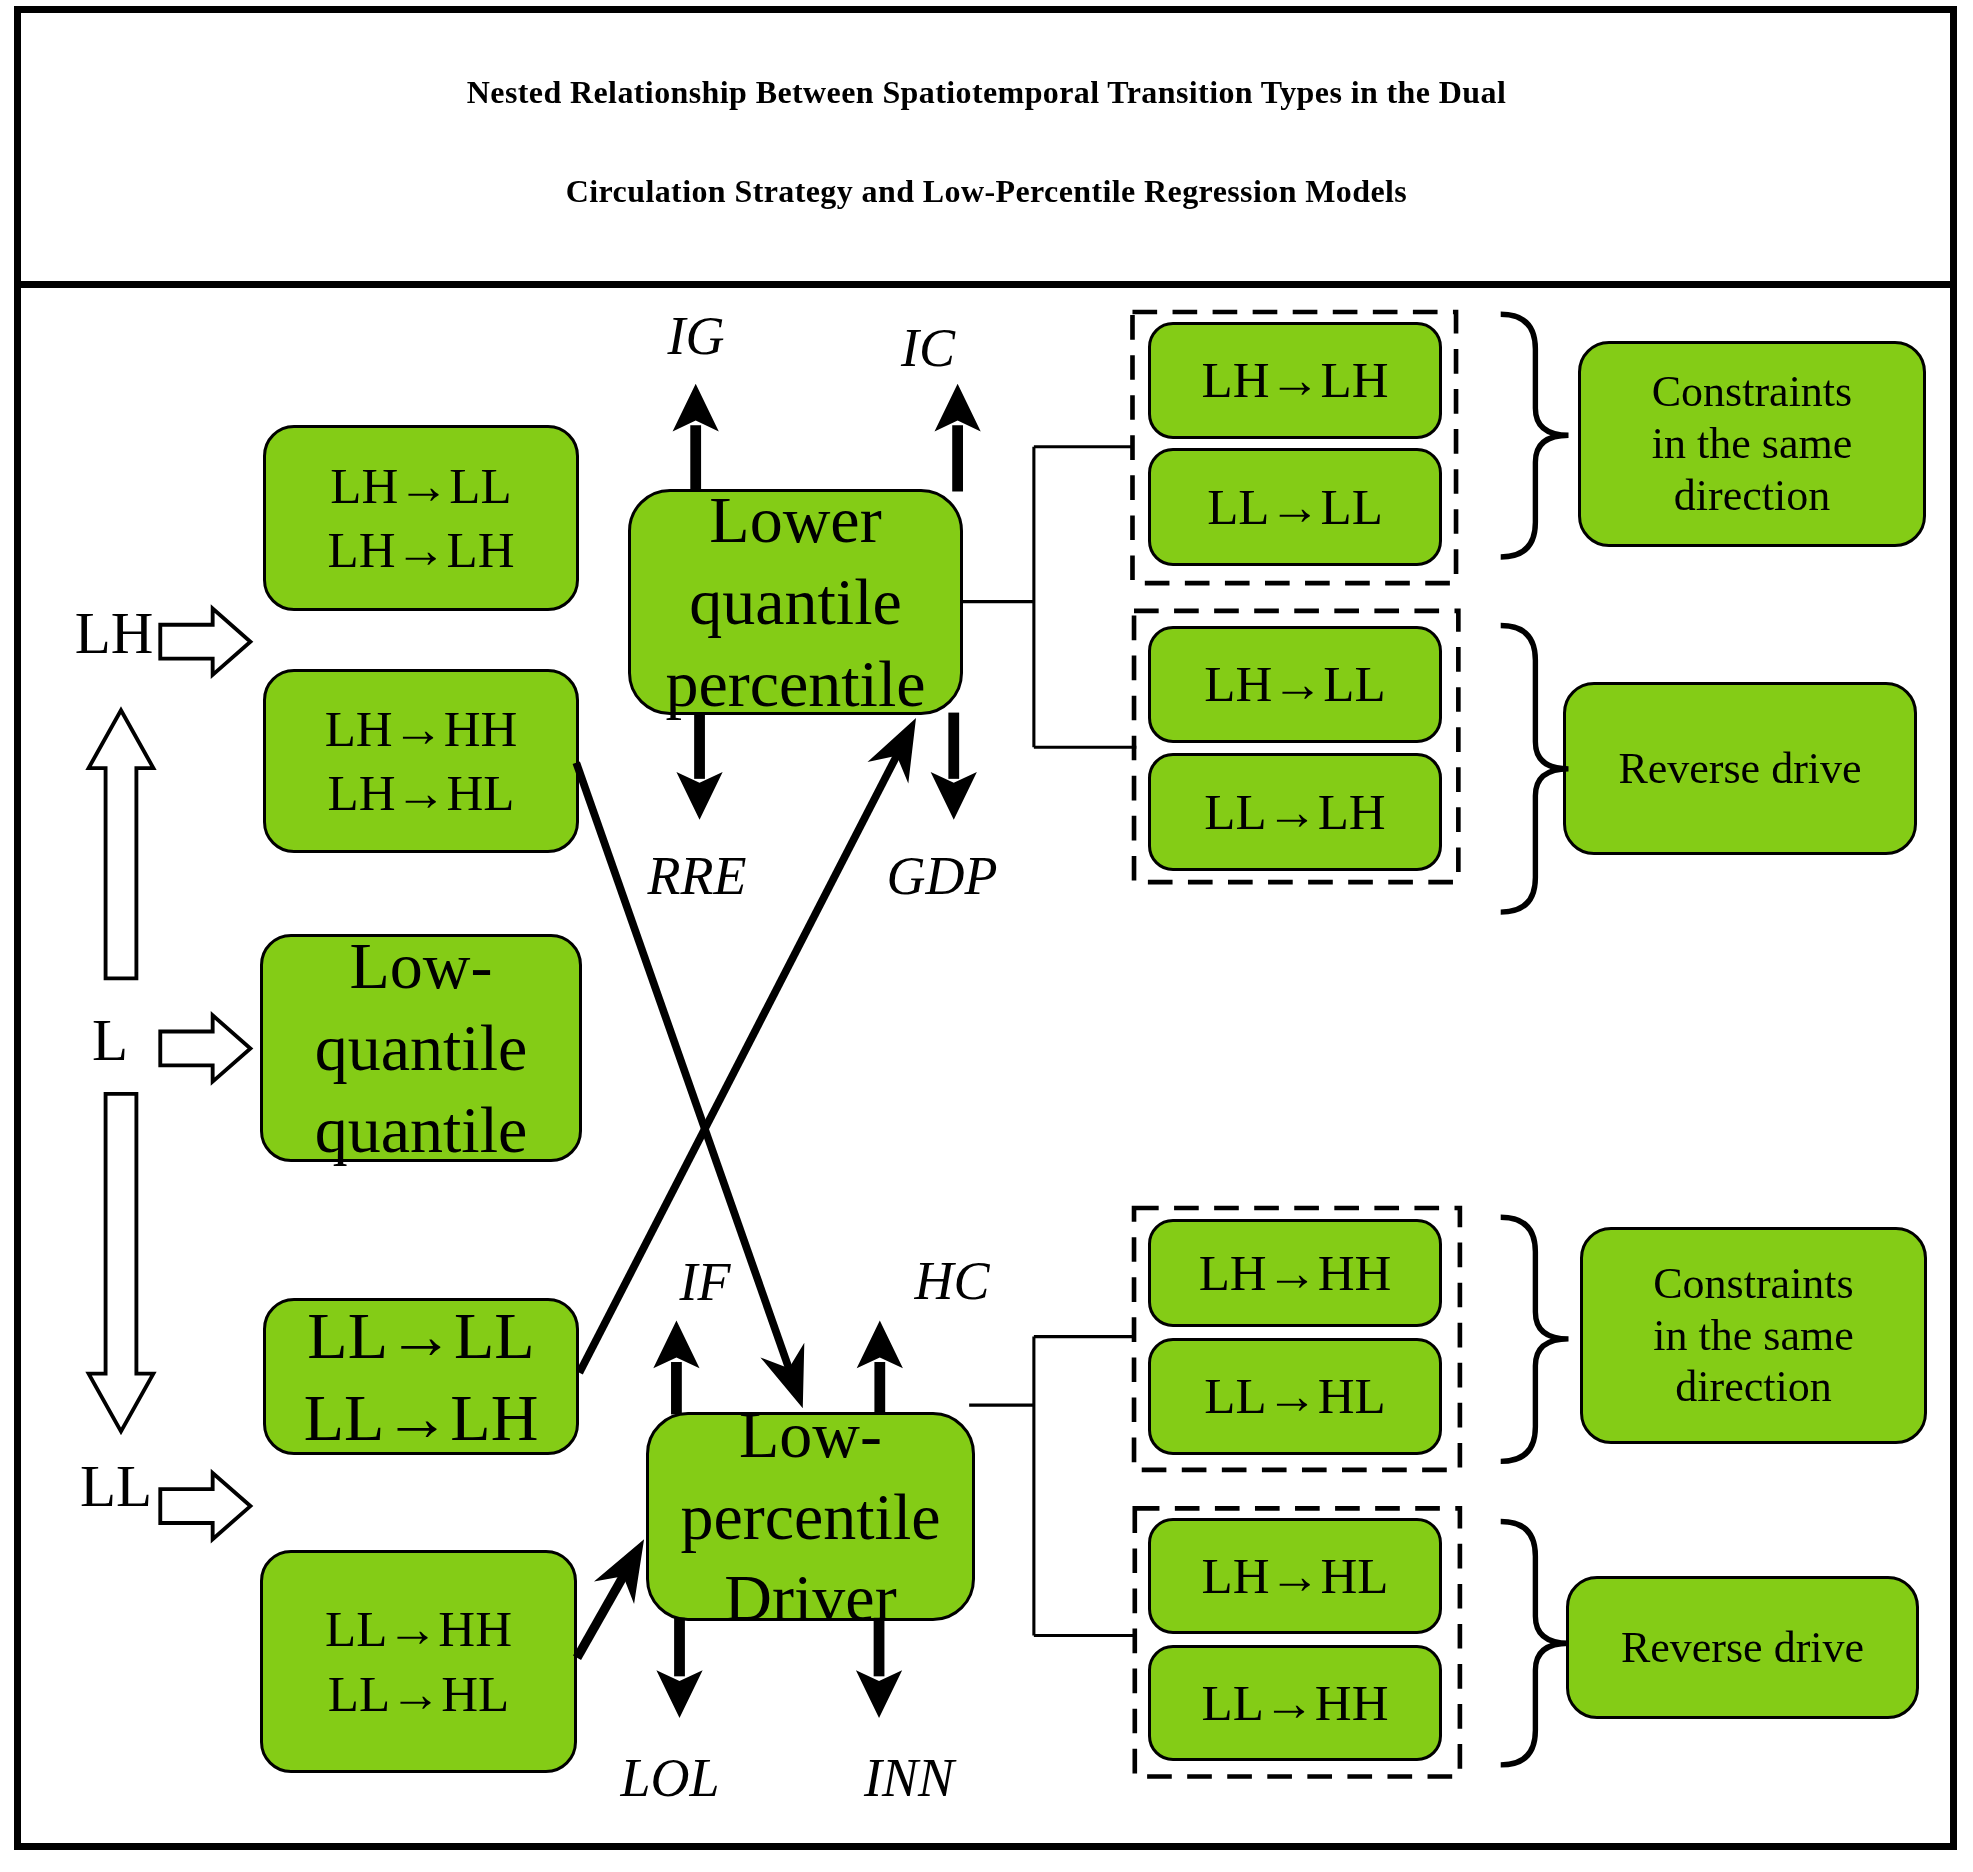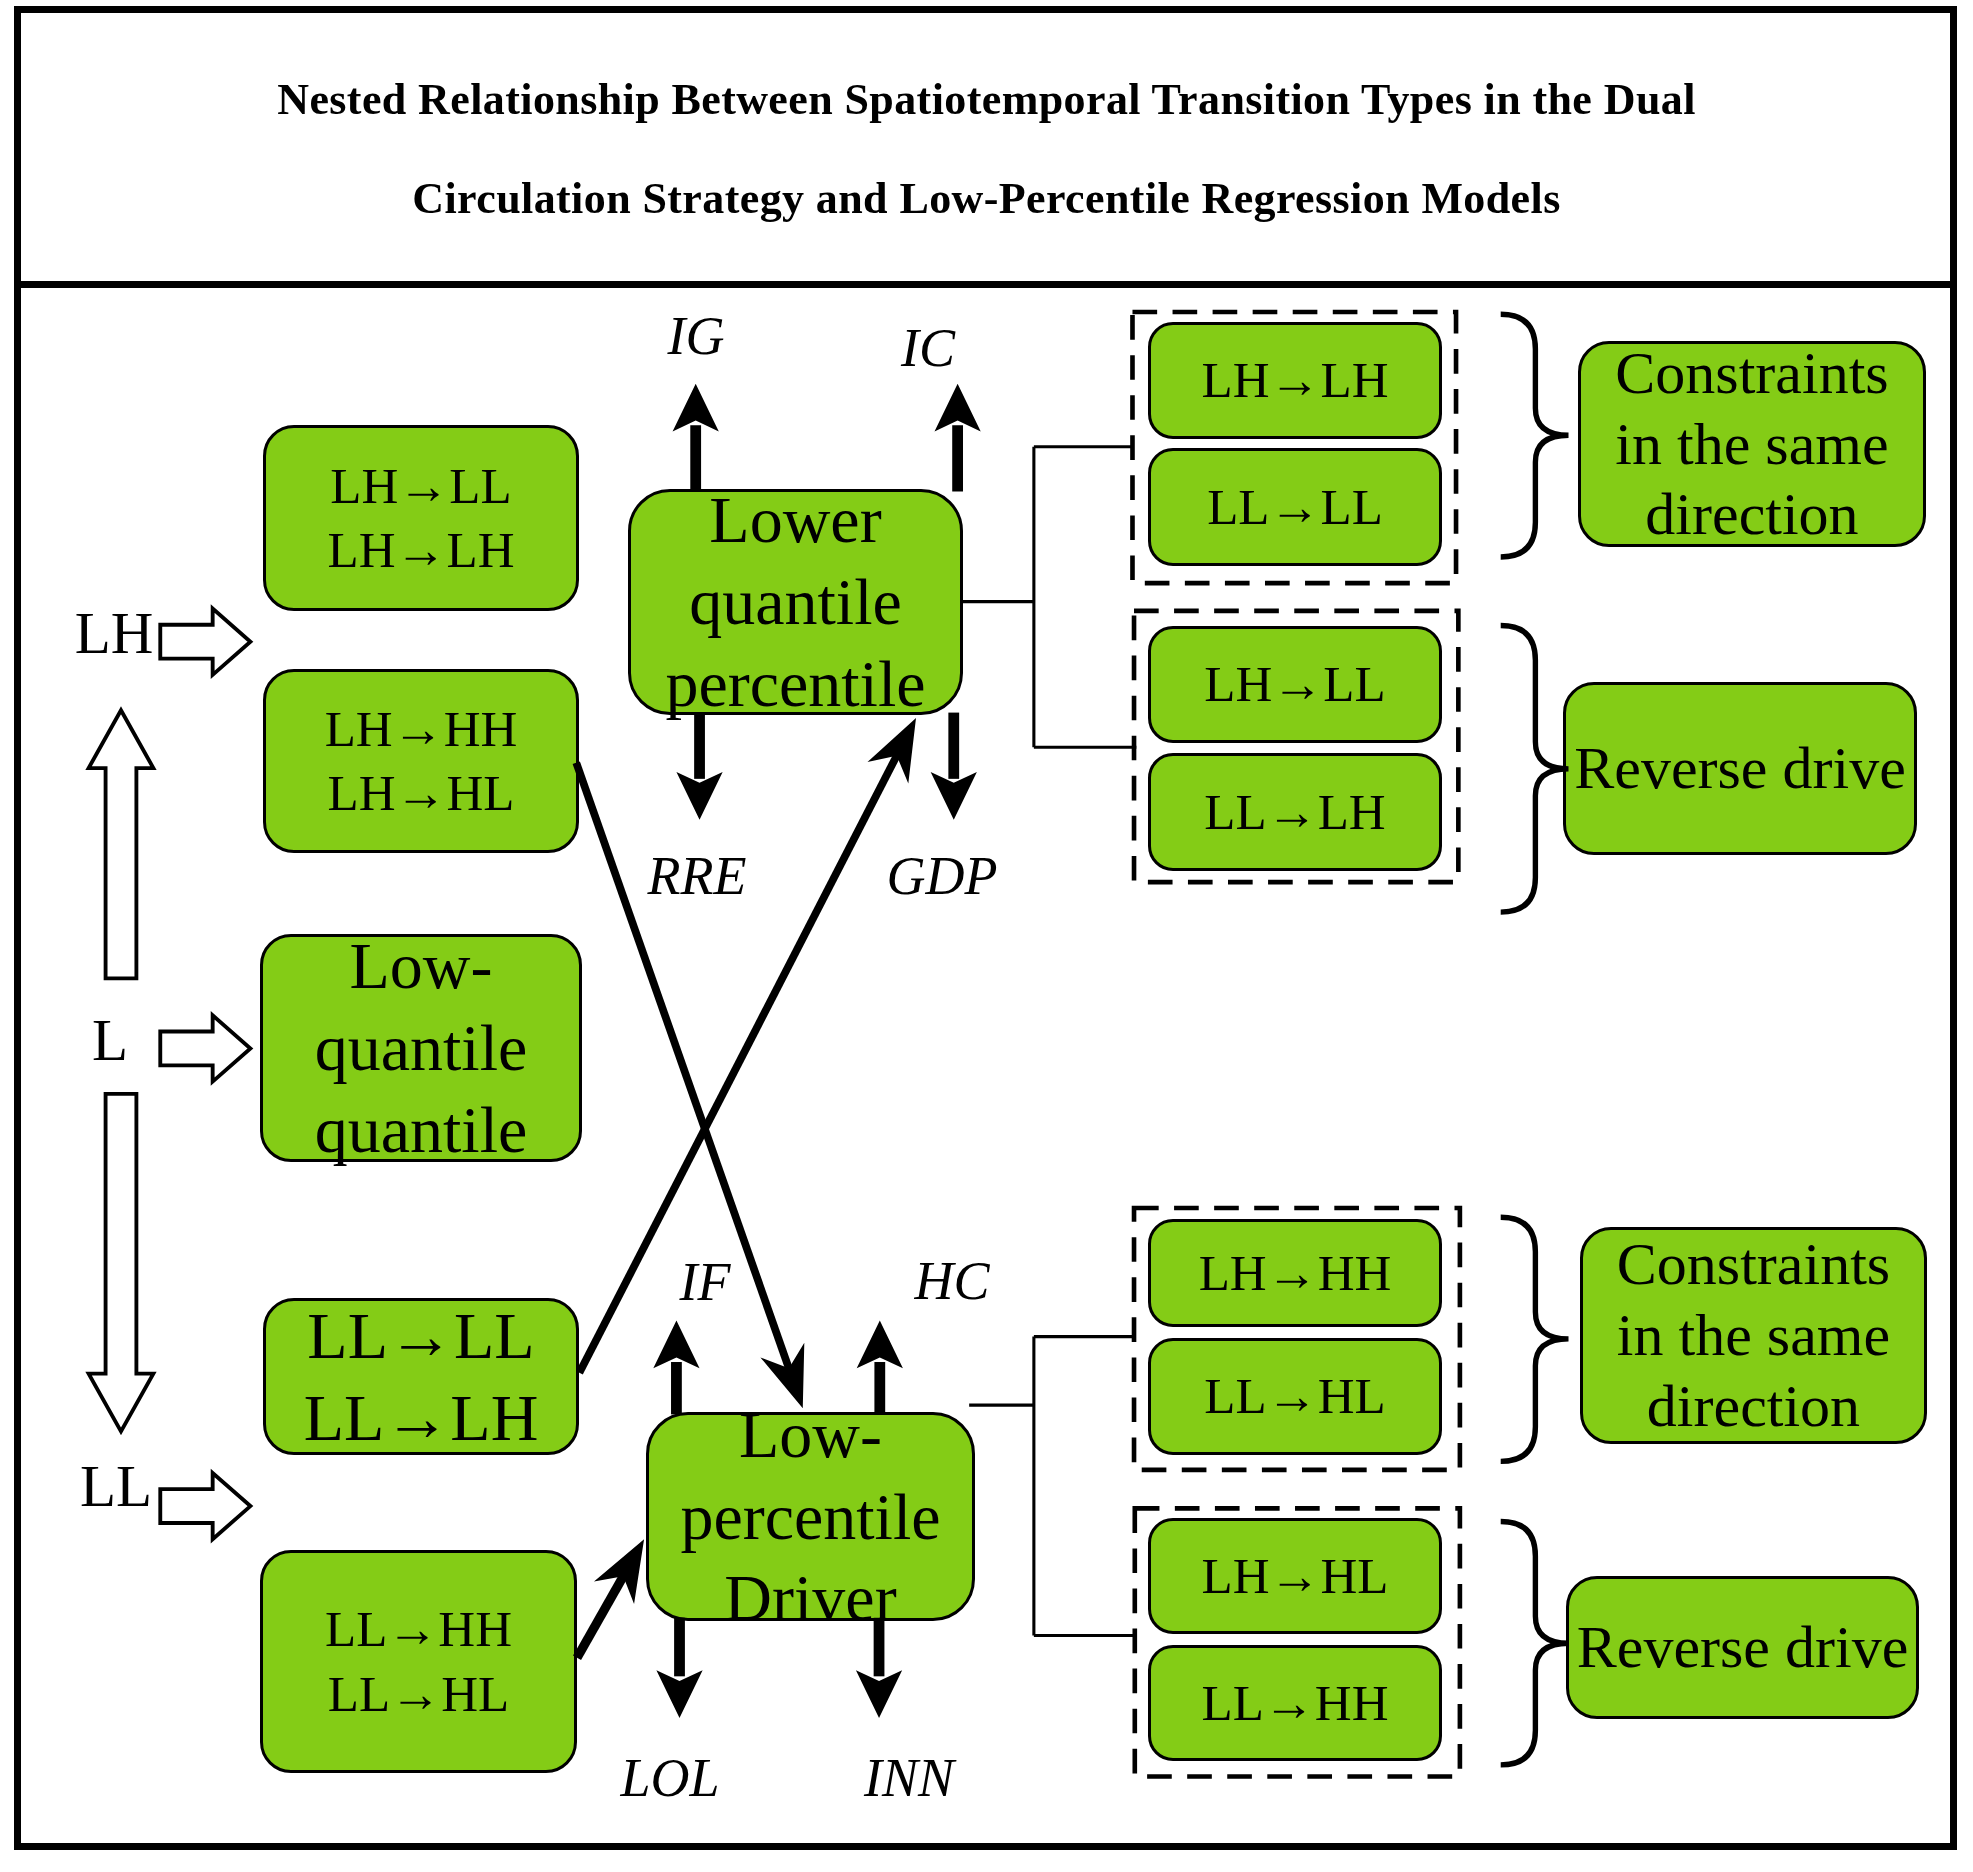--- a/index.html
+++ b/index.html
@@ -2,27 +2,27 @@
 <html style="font-size:12.3px"><head>
 <meta charset="utf-8">
 <style>
   html,body{margin:0;padding:0;background:#fff;}
   .stage{position:relative;width:1973px;height:1872px;background:#fff;
          font-family:"Liberation Serif","DejaVu Serif",serif;color:#000;overflow:hidden;}
   .frame{position:absolute;left:14px;top:6.2px;width:1943px;height:1844px;
          border:7px solid #000;box-sizing:border-box;}
   .sep{position:absolute;left:21px;top:281px;width:1932px;height:7px;background:#000;}
   .title-line{position:absolute;left:0;width:1973px;text-align:center;
-              font-weight:bold;font-size:44px;letter-spacing:0.4px;}
+              font-weight:bold;font-size:32px;letter-spacing:0.4px;}
   .t1{top:74px;} .t2{top:173px;}
   .box{position:absolute;border:3.1px solid #000;background:#84cc16;box-sizing:border-box;
        display:flex;flex-direction:column;align-items:center;justify-content:center;
        text-align:center;font-size:51px;line-height:1.26;}
   .r40{border-radius:31px;} .r55{border-radius:42px;} .r32{border-radius:25px;}
-  .f62{font-size:60px;line-height:1.18;align-items:center;}
+  .f62{font-size:44px;line-height:1.18;align-items:center;}
   .f64{font-size:66px;line-height:1.24;}
   .rail{position:absolute;transform:translate(-50%,-50%);font-size:59px;}
   .varlab{position:absolute;transform:translate(-50%,-50%);font-style:italic;font-size:54px;}
   svg.overlay{position:absolute;left:0;top:0;pointer-events:none;}
 </style>
 </head>
 <body>
 
 <div class="stage">
 

